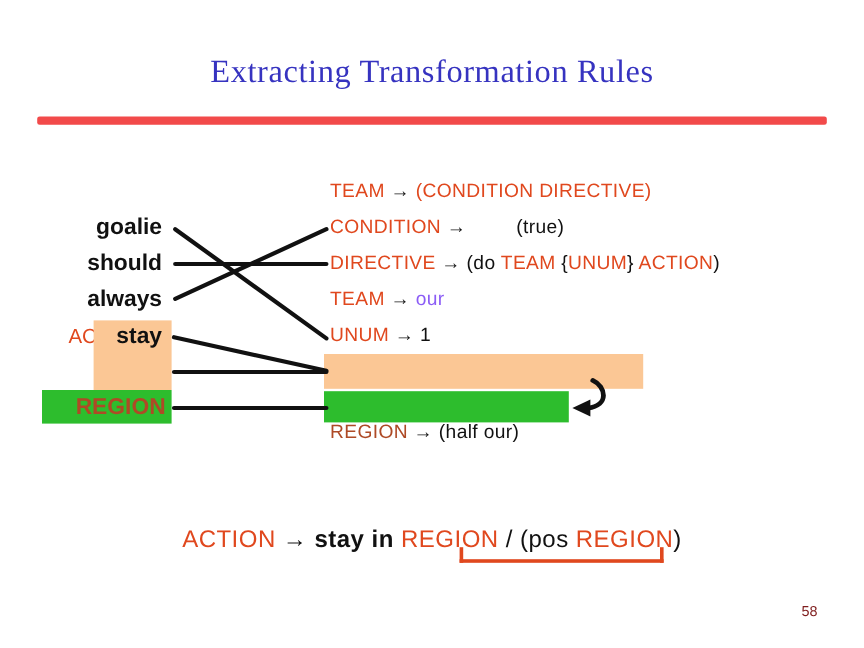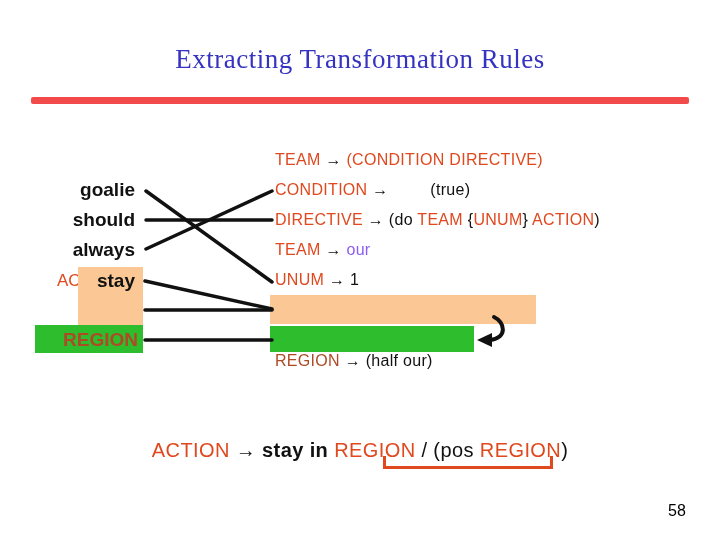--- a/index.html
+++ b/index.html
@@ -59,21 +59,21 @@
   }
   .bracket{
     position:absolute;left:383px;top:456px;width:164px;height:10px;
     border-left:3px solid #e0481e;
     border-right:3px solid #e0481e;
     border-bottom:3px solid #e0481e;
     z-index:5;
   }
   .page-num{
     position:absolute;left:668px;top:502px;
-    font-size:16px;color:#000000;z-index:5;text-align:right;
+    font-size:12px;color:#7f1d1d;z-index:5;text-align:right;
   }
 </style>
 </head>
 <body>
 
 <div id="slide">
 
   <div class="title">Extracting Transformation Rules</div>
   <div class="divider"></div>
 

